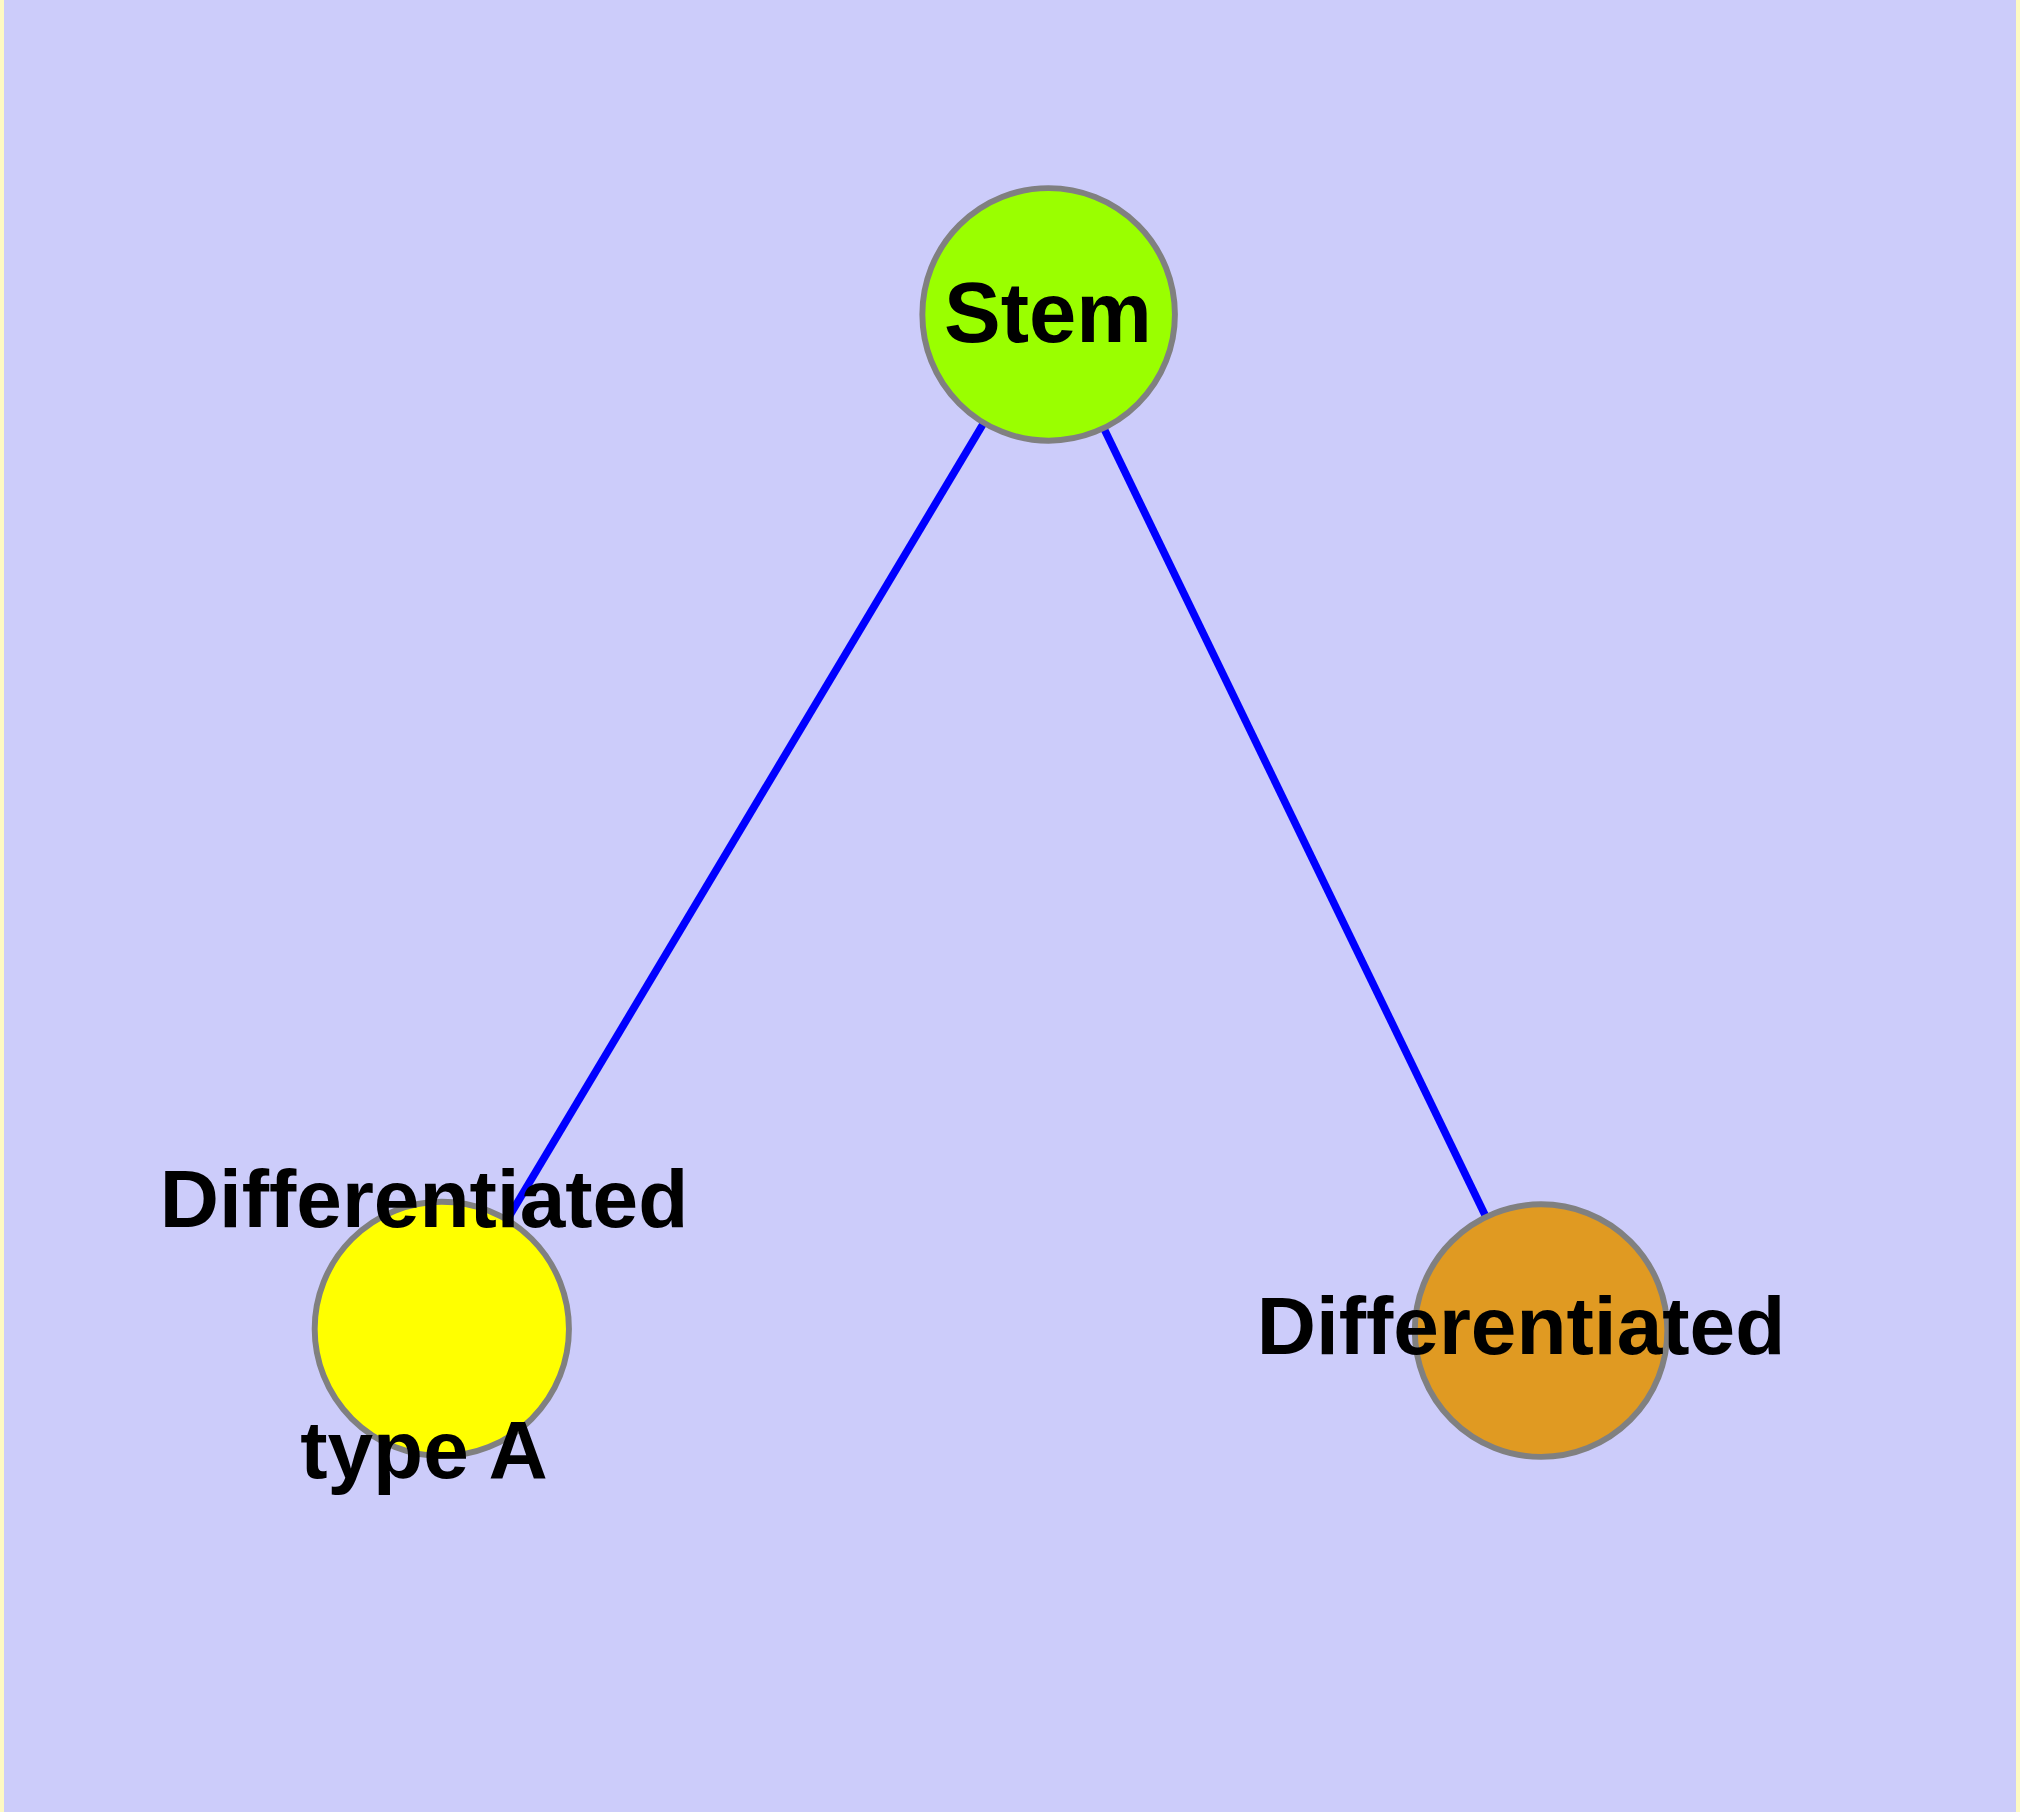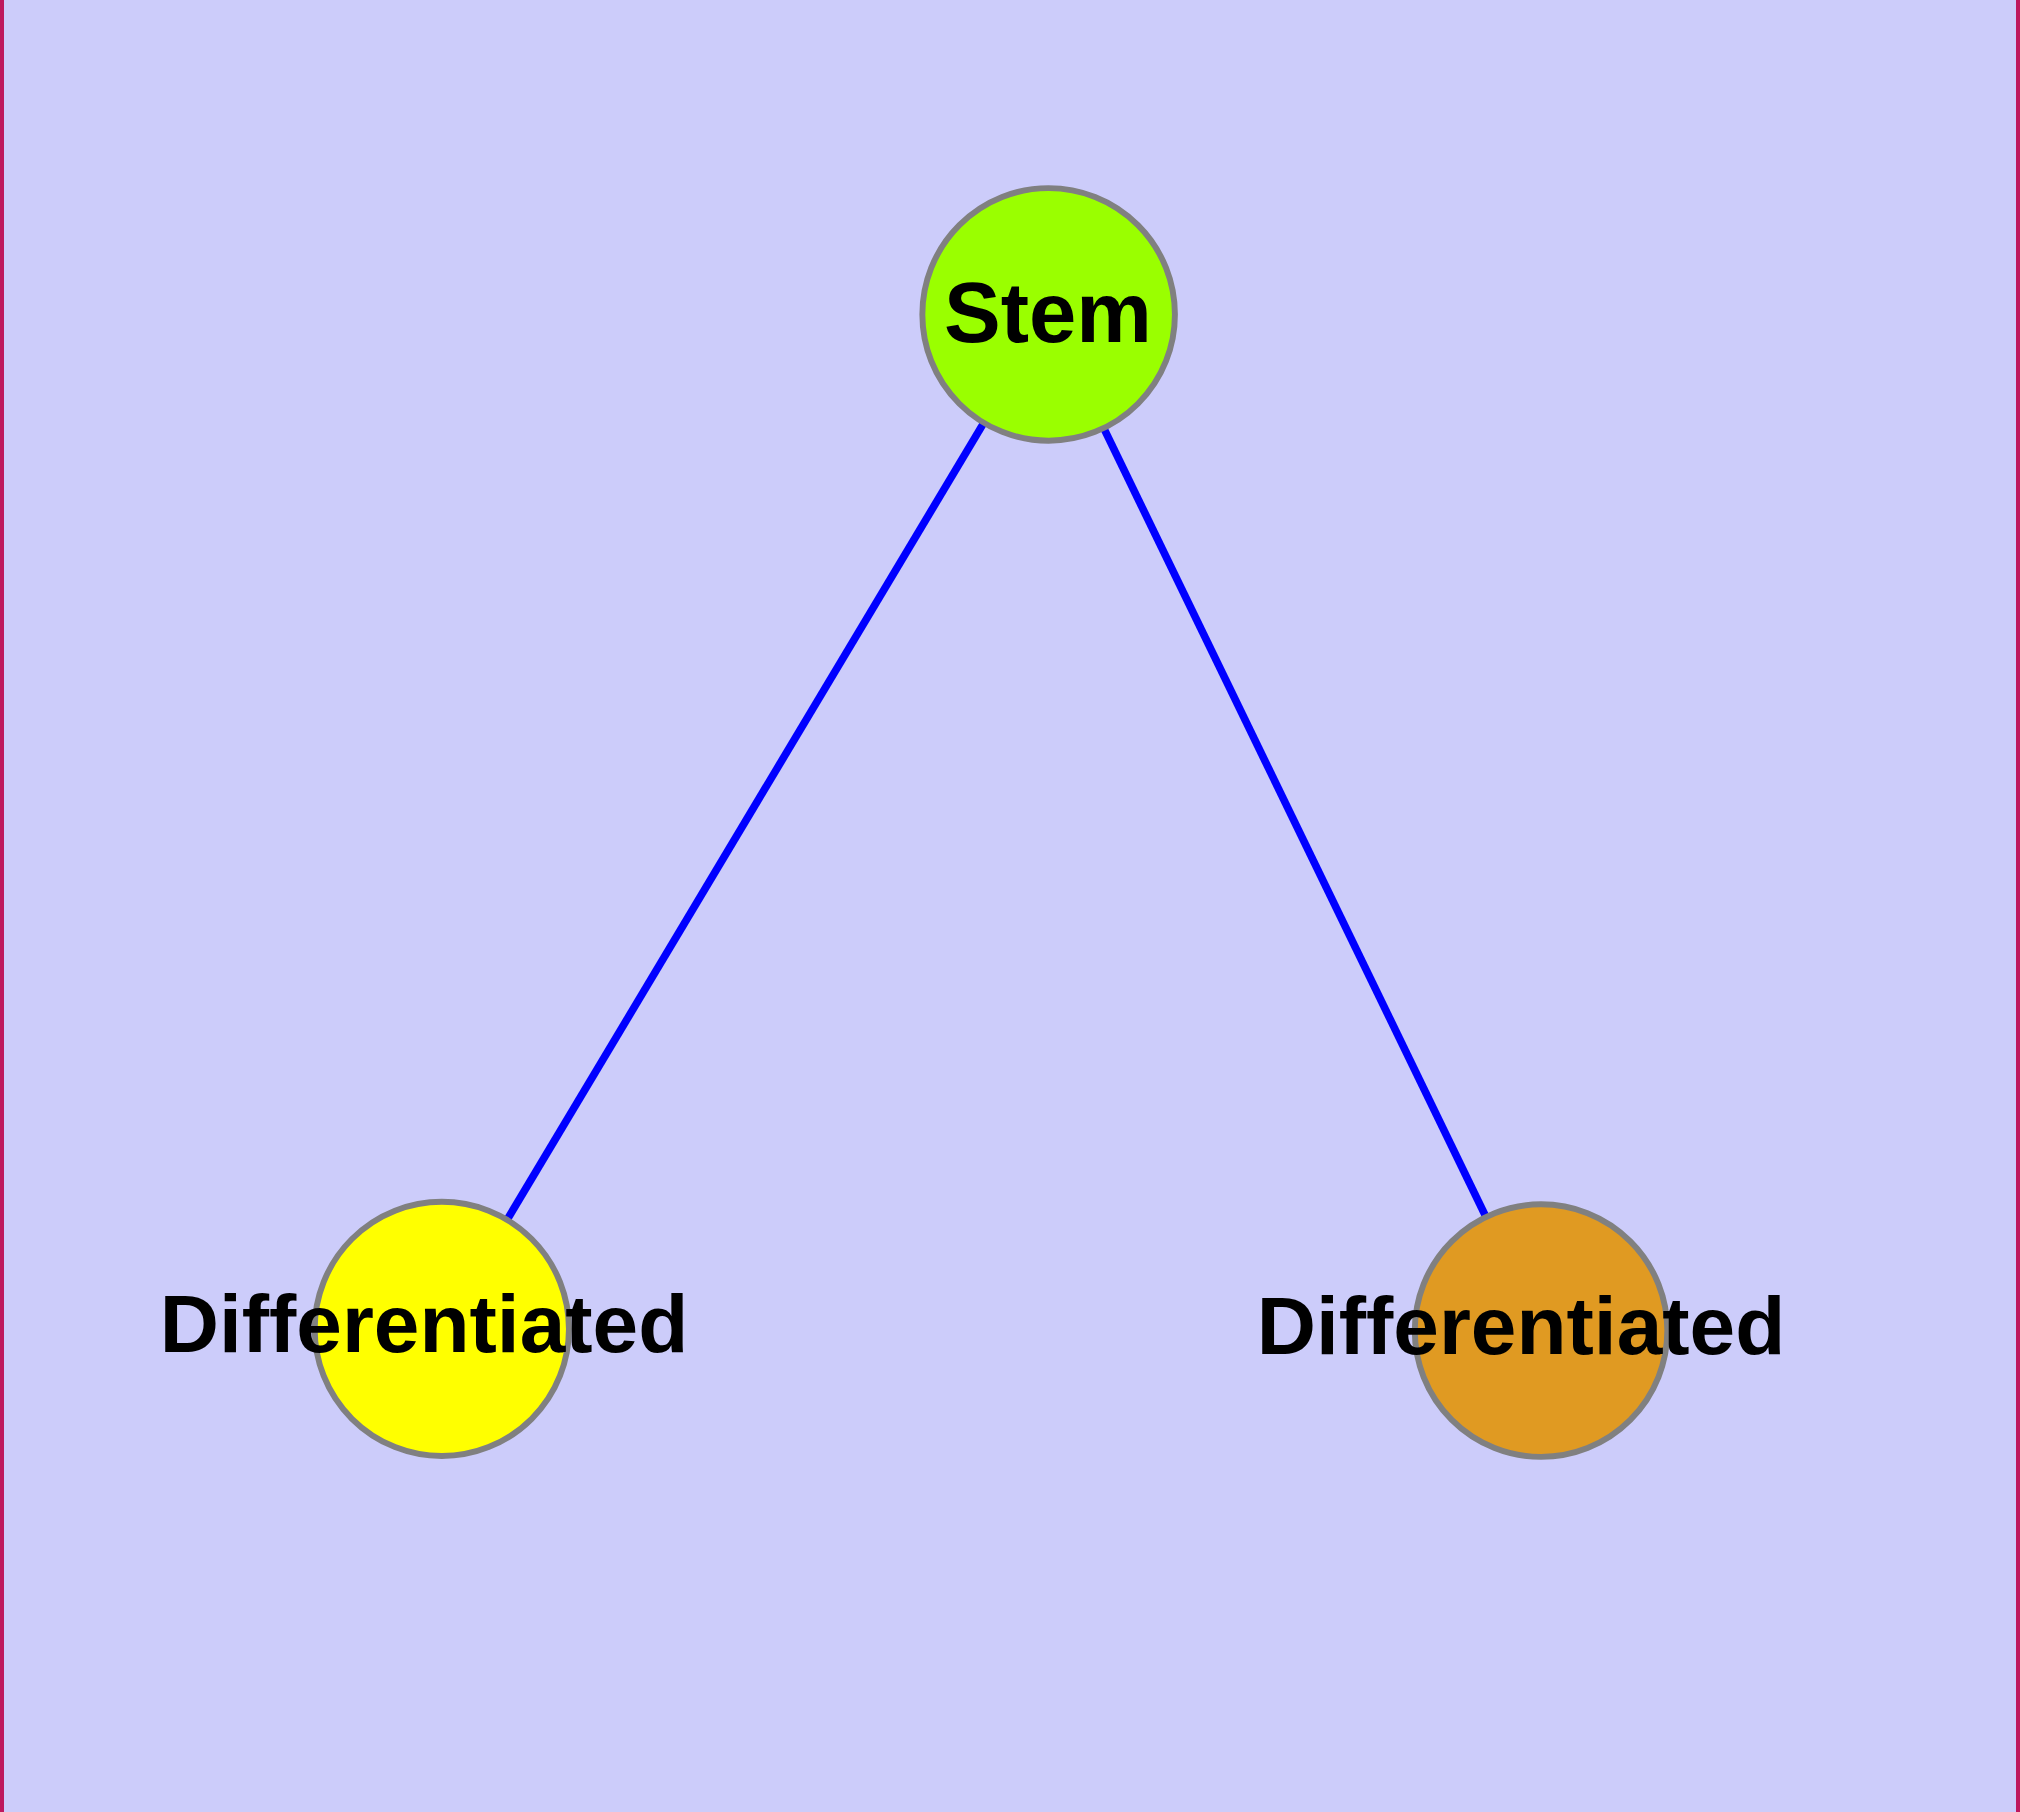--- a/index.html
+++ b/index.html
@@ -4,21 +4,21 @@
 <style>
   html, body {
     margin: 0;
     padding: 0;
     background: #ffffff;
   }
   #canvas {
     position: relative;
     width: 2021px;
     height: 1812px;
-    background: #be185d;
+    background: #fef9c3;
     overflow: hidden;
     font-family: "Liberation Sans", sans-serif;
   }
   #plot-area {
     position: absolute;
     left: 4.2px;
     top: 0px;
     width: 2012px;
     height: 1812px;
     background: #ccccfa;
@@ -78,20 +78,21 @@
       <circle cx="1818" cy="1570" r="149" fill="#e09a22" stroke="#808080" stroke-width="7"></circle>
     </g>
   </svg>
 
   <div class="node-label" id="label-stem">
     <div>Stem</div>
   </div>
 
   <div class="node-label" id="label-type-a">
     <div>Differentiated</div>
+    <div>type A</div>
   </div>
 
   <div class="node-label" id="label-type-b">
     <div>Differentiated</div>
   </div>
 
 </div>
 
 
 </body></html>

